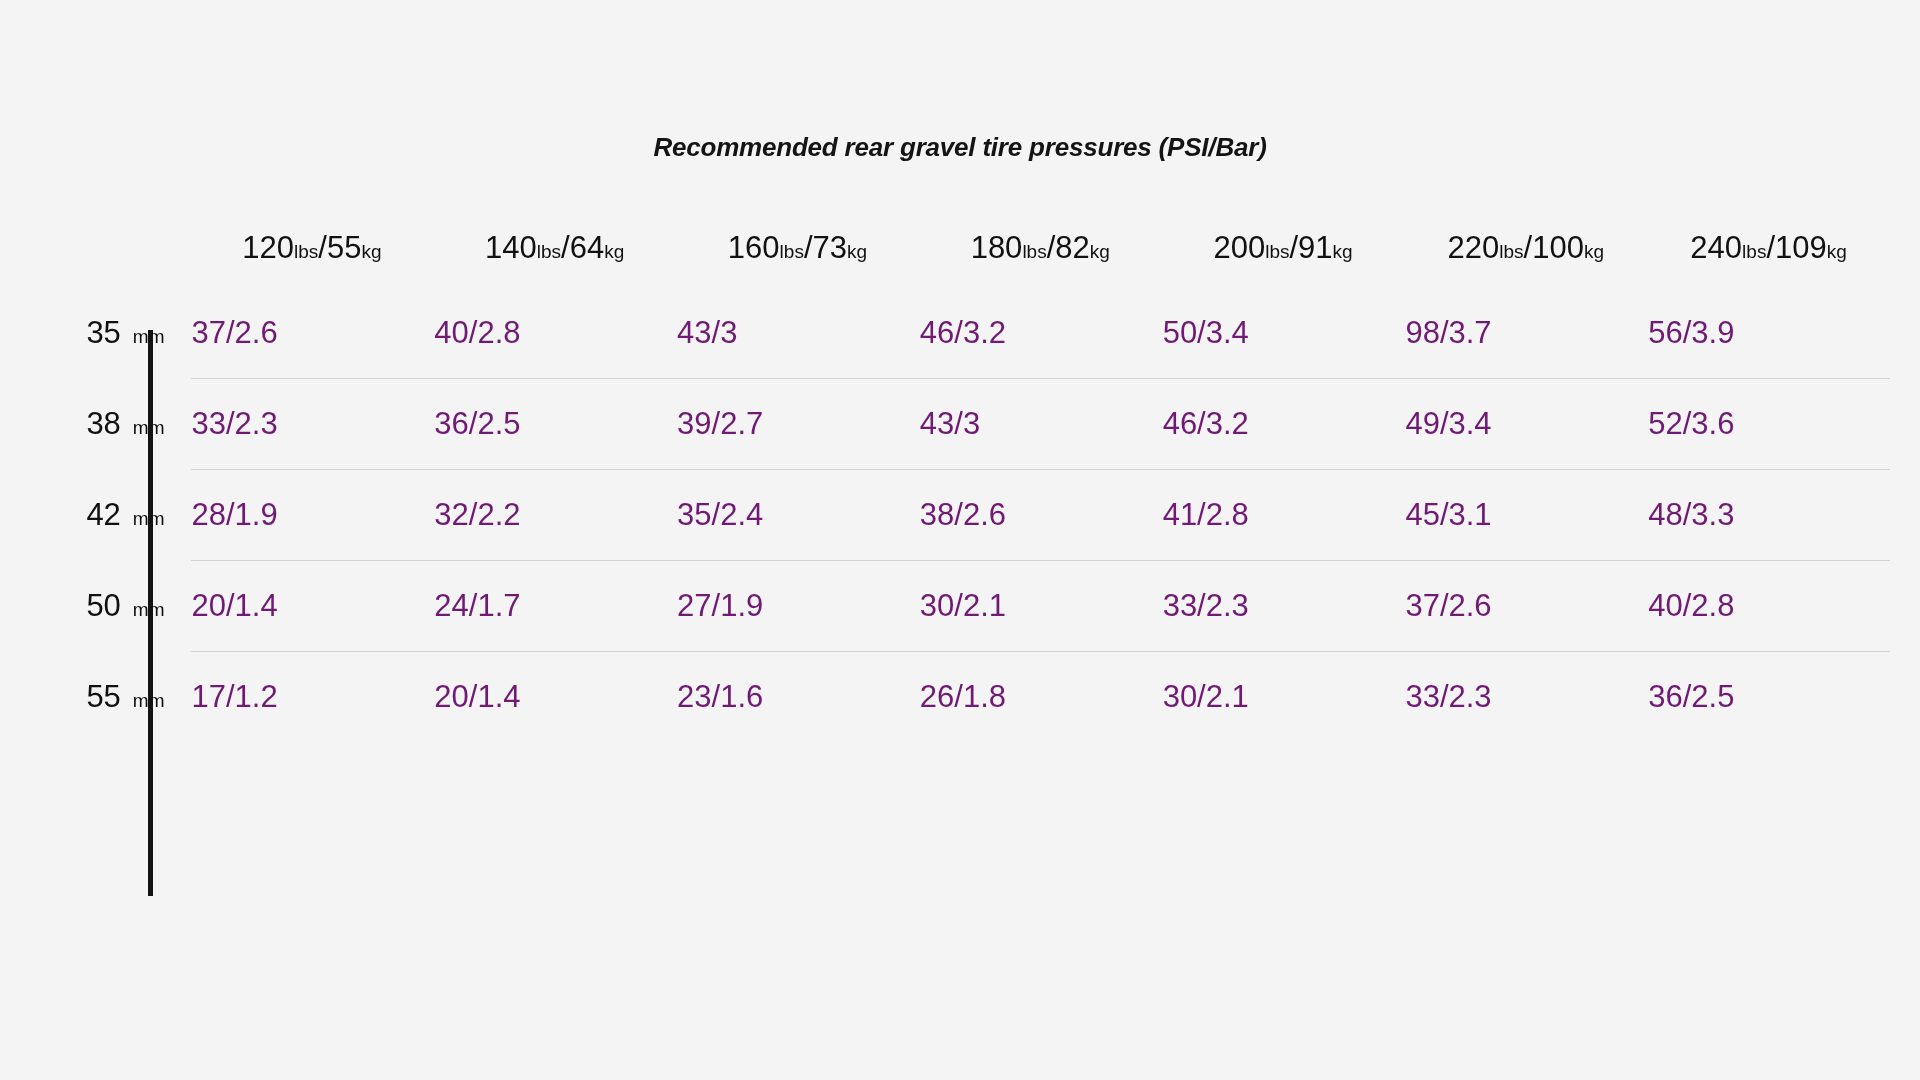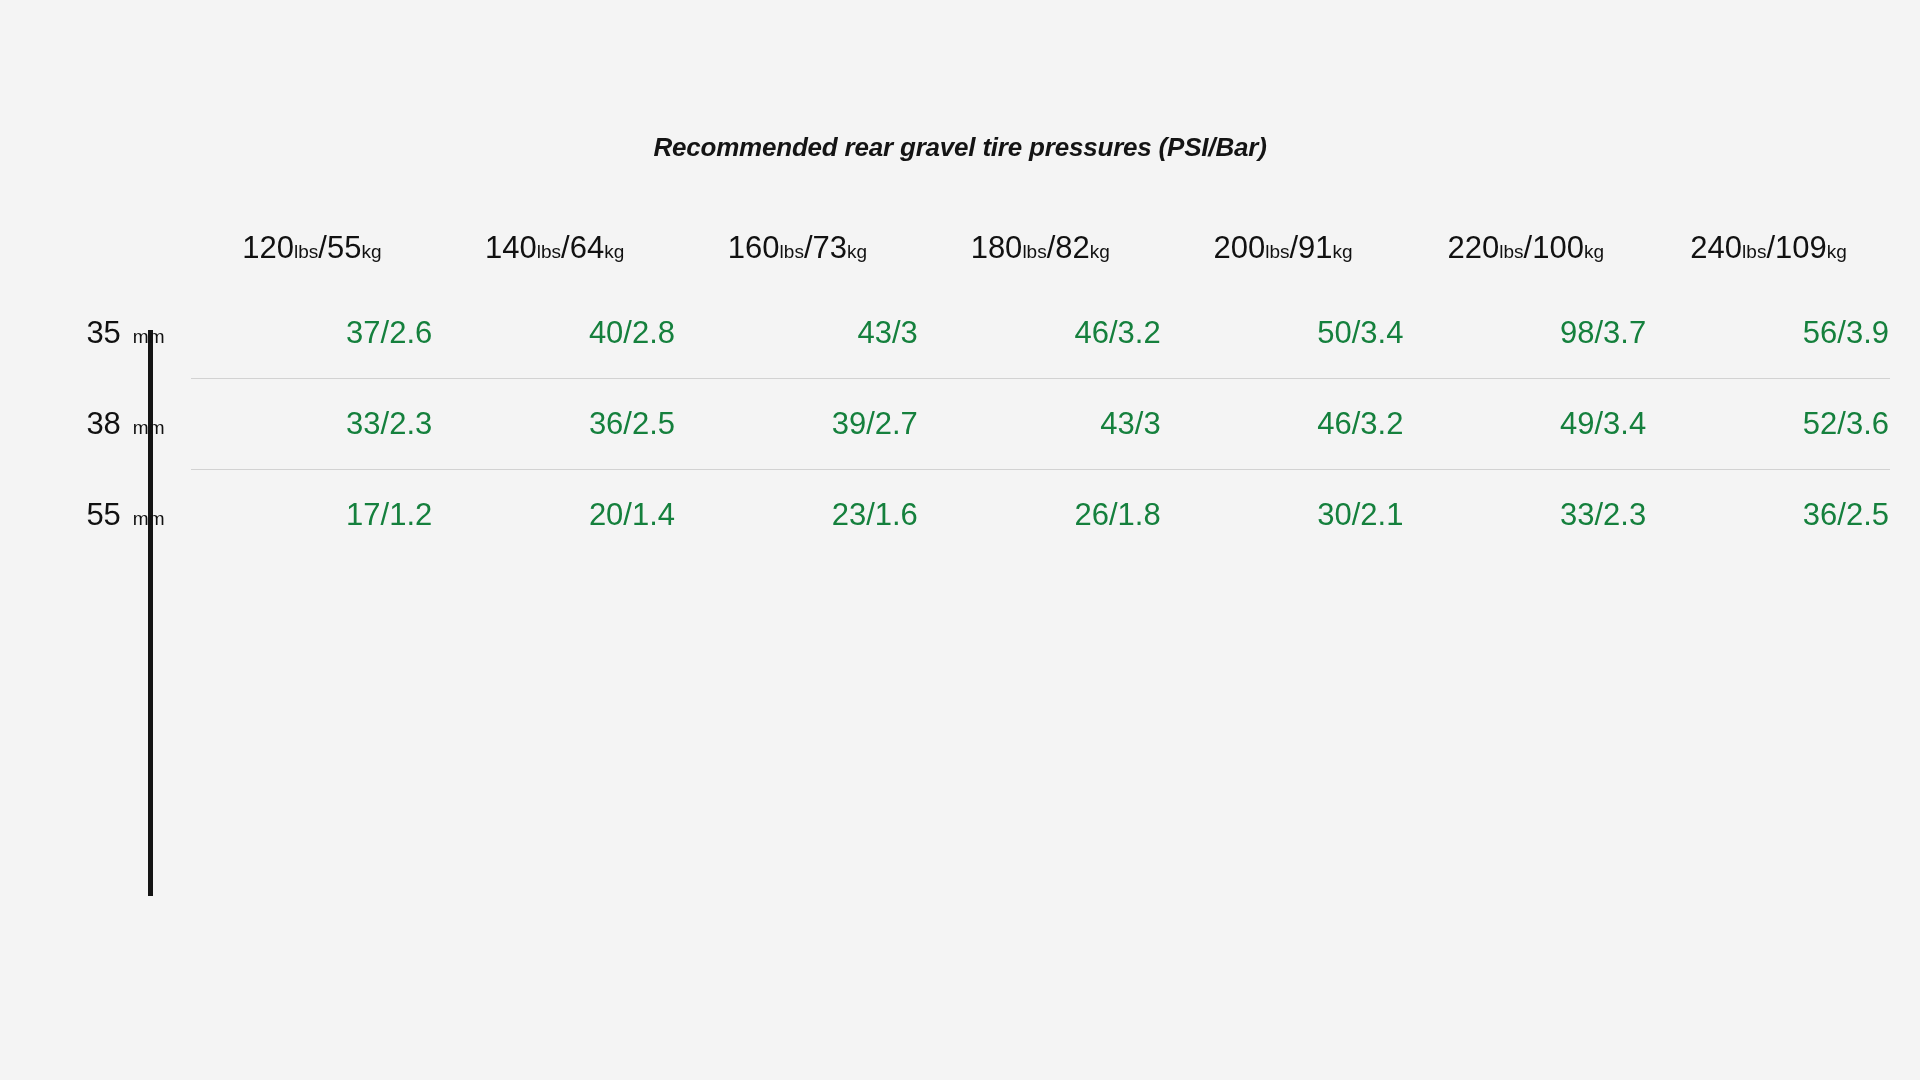--- a/index.html
+++ b/index.html
@@ -69,22 +69,22 @@
     padding-right: 26px;
     white-space: nowrap;
     color: #111;
   }
   tbody td.rowhead .unit {
     font-size: 19px;
     margin-left: 12px;
   }
   tbody td.cell {
     font-size: 31px;
-    text-align: right;
-    color: #15803d;
+    text-align: left;
+    color: #701a75;
     height: 88px;
     border-bottom: 1px solid #d2d2d2;
     white-space: nowrap;
   }
   tbody tr:last-child td.cell {
     border-bottom: none;
   }
   .vline {
     position: absolute;
     left: 148px;
@@ -162,22 +162,46 @@
           </td>
           <td class="cell">33/2.3</td>
           <td class="cell">36/2.5</td>
           <td class="cell">39/2.7</td>
           <td class="cell">43/3</td>
           <td class="cell">46/3.2</td>
           <td class="cell">49/3.4</td>
           <td class="cell">52/3.6</td>
         </tr>
 
-
-
+        <tr>
+          <td class="rowhead">
+            <span>42</span><span class="unit">mm</span>
+          </td>
+          <td class="cell">28/1.9</td>
+          <td class="cell">32/2.2</td>
+          <td class="cell">35/2.4</td>
+          <td class="cell">38/2.6</td>
+          <td class="cell">41/2.8</td>
+          <td class="cell">45/3.1</td>
+          <td class="cell">48/3.3</td>
+        </tr>
+
+
+        <tr>
+          <td class="rowhead">
+            <span>50</span><span class="unit">mm</span>
+          </td>
+          <td class="cell">20/1.4</td>
+          <td class="cell">24/1.7</td>
+          <td class="cell">27/1.9</td>
+          <td class="cell">30/2.1</td>
+          <td class="cell">33/2.3</td>
+          <td class="cell">37/2.6</td>
+          <td class="cell">40/2.8</td>
+        </tr>
 
         <tr>
           <td class="rowhead">
             <span>55</span><span class="unit">mm</span>
           </td>
           <td class="cell">17/1.2</td>
           <td class="cell">20/1.4</td>
           <td class="cell">23/1.6</td>
           <td class="cell">26/1.8</td>
           <td class="cell">30/2.1</td>

